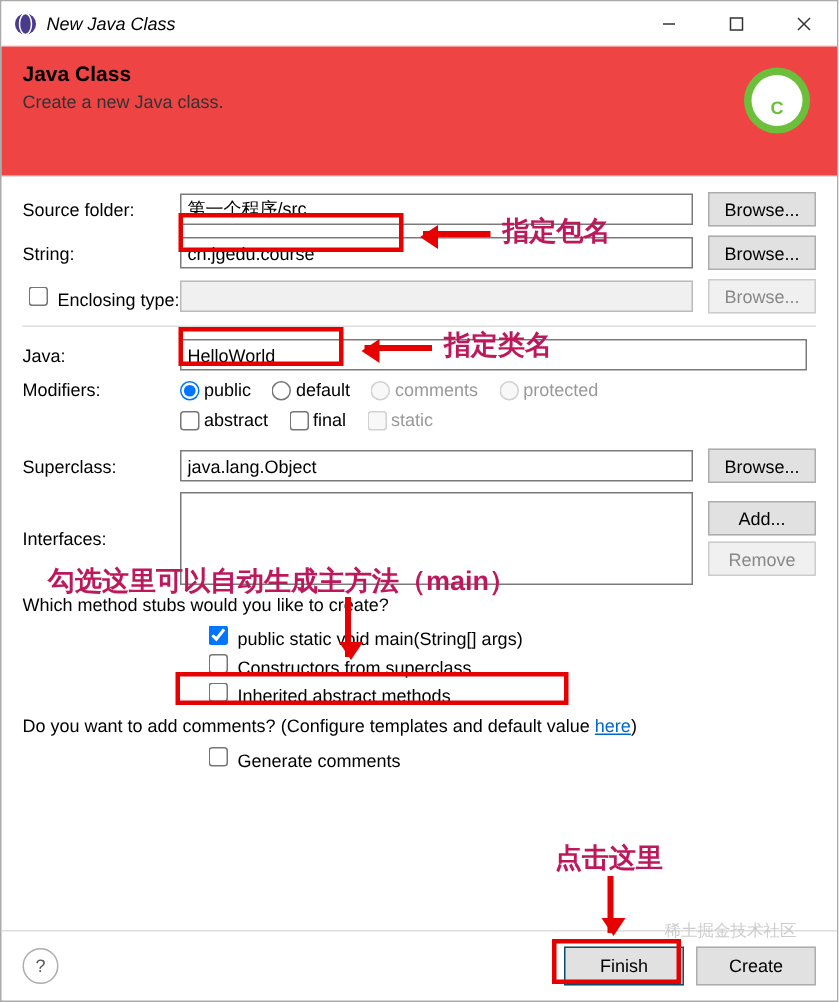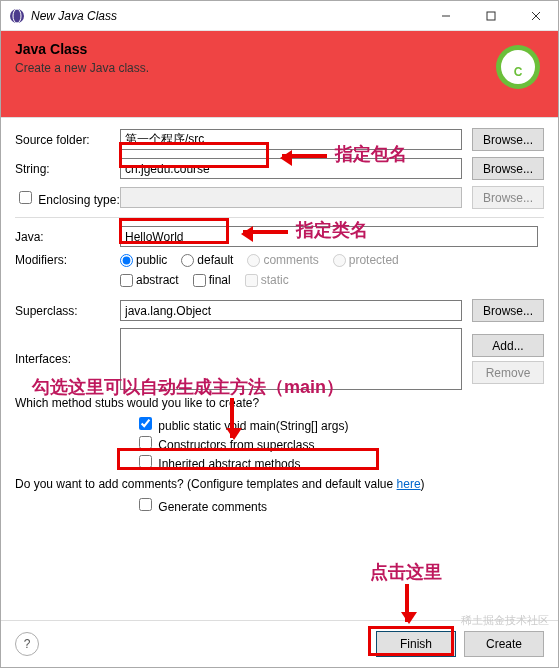--- a/index.html
+++ b/index.html
@@ -35,21 +35,21 @@
 .footer .help { width:24px; height:24px; border:1px solid #adadad; border-radius:50%; display:flex; align-items:center; justify-content:center; color:#555;}
 .footer .spacer { flex:1; }
 .footer button { width:80px; height:26px; border:1px solid #adadad; background:#e1e1e1; }
 
 .anno-box { position:absolute; border:3px solid #e60000; pointer-events:none; }
 .anno-text { position:absolute; color:#be185d; font-size:18px; font-weight:bold; pointer-events:none; white-space:nowrap;}
 .arrow-h { position:absolute; height:0; border-top:4px solid #e60000; pointer-events:none;}
 .arrow-h::before { content:""; position:absolute; left:-10px; top:-8px; border:8px solid transparent; border-right:12px solid #e60000;}
 .arrow-v { position:absolute; width:0; border-left:4px solid #e60000; pointer-events:none;}
 .arrow-v::after { content:""; position:absolute; bottom:-10px; left:-8px; border:8px solid transparent; border-top:12px solid #e60000;}
-.watermark { position:absolute; right:10px; bottom:40px; color:#ccc; font-size:11px; pointer-events:none;}
+.watermark { position:absolute; right:28px; bottom:40px; color:#ccc; font-size:11px; pointer-events:none;}
 </style>
 </head>
 <body>
 
 <div class="window">
   <div class="titlebar">
     <svg class="icon" viewBox="0 0 16 16">
         <circle cx="8" cy="8" r="7" fill="#4b3a8c"></circle>
         <ellipse cx="8" cy="8" rx="4" ry="7" fill="none" stroke="#fff" stroke-width="1"></ellipse>
       </svg>

